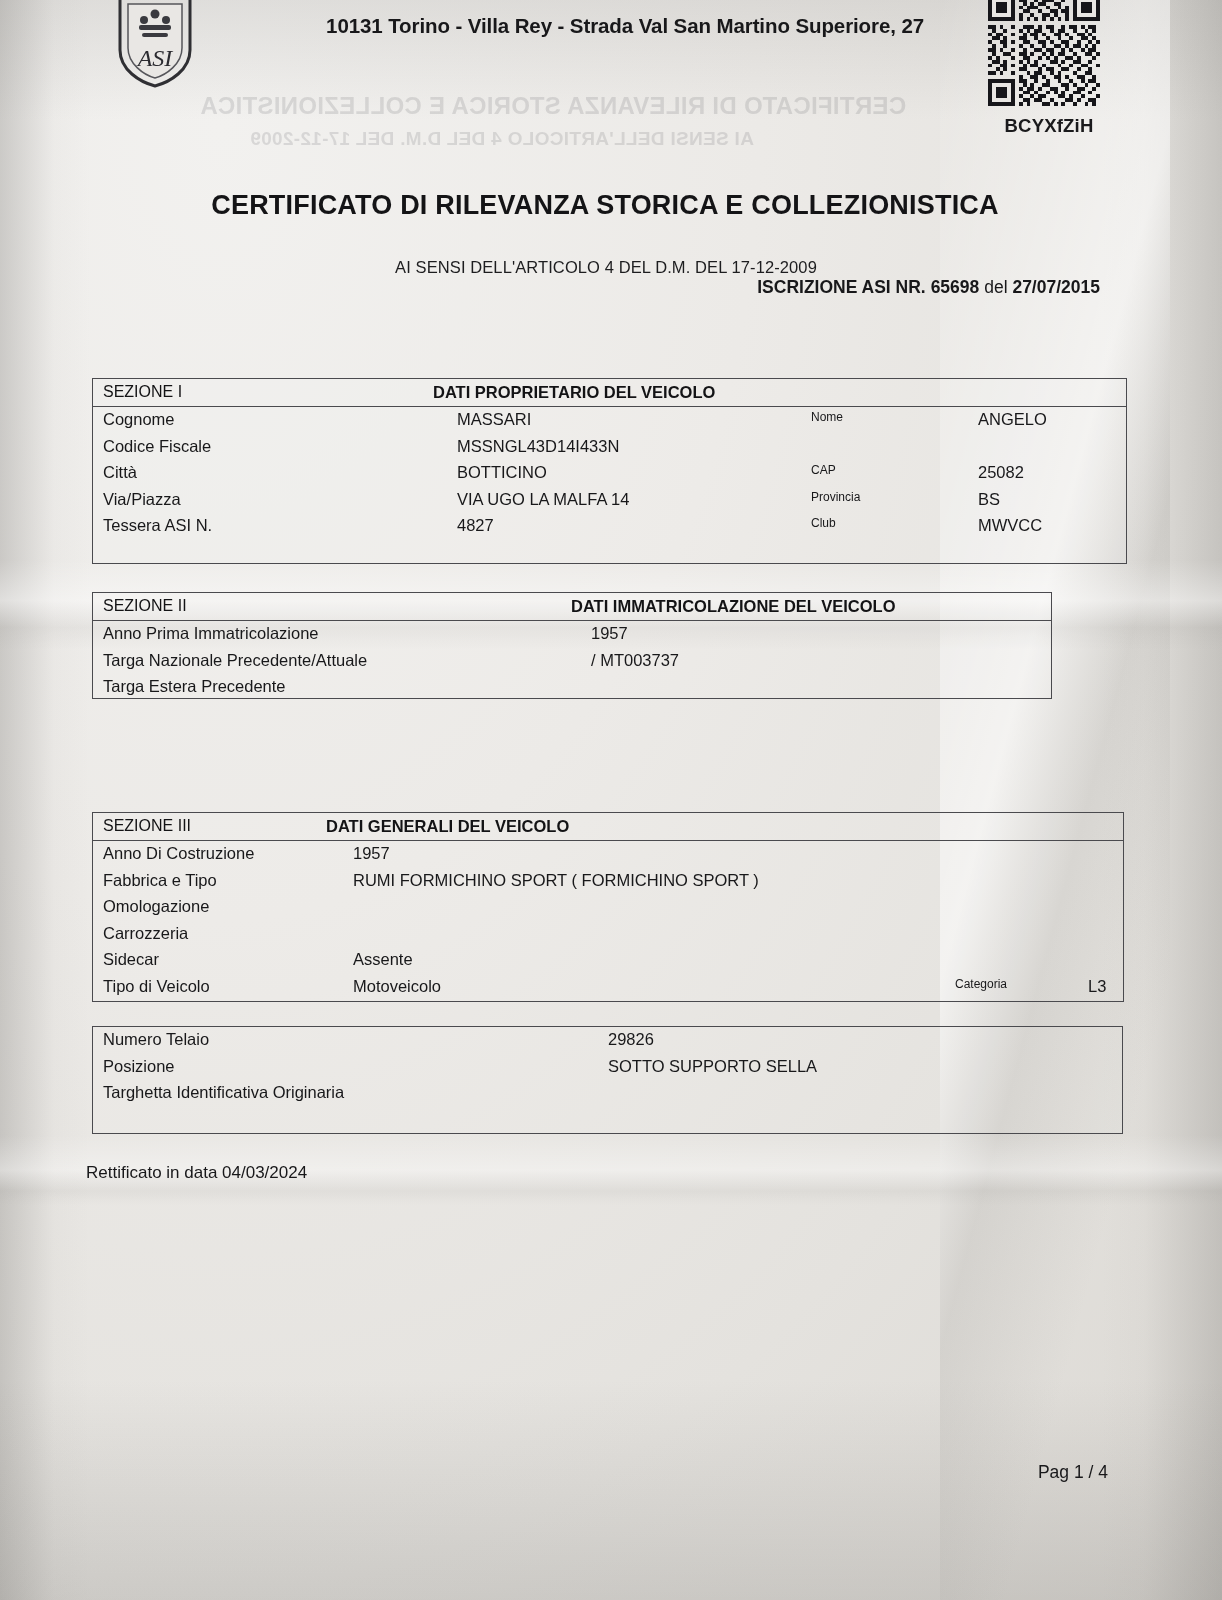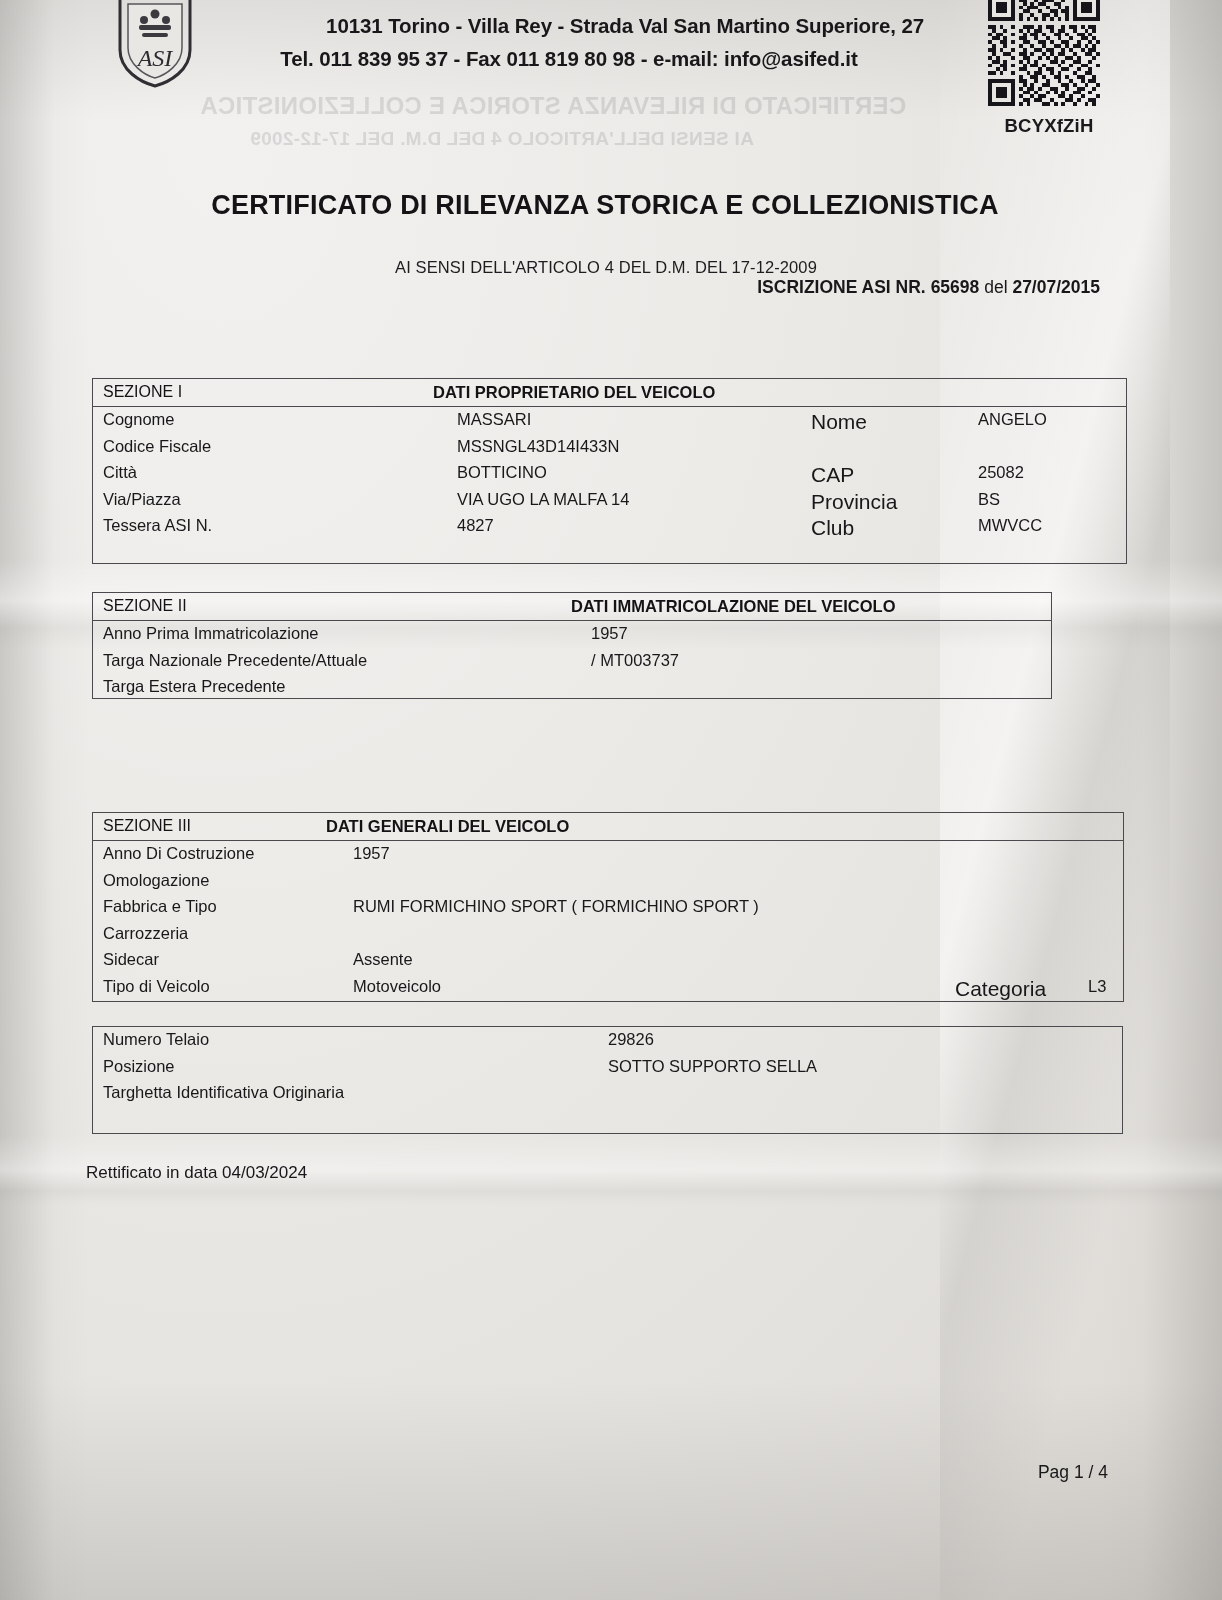--- a/index.html
+++ b/index.html
@@ -181,21 +181,21 @@
   }
   .val {
     position: absolute;
     top: 3px;
     font-size: 16.5px;
     color: #18181a;
   }
   .lbl2 {
     position: absolute;
     top: 3px;
-    font-size: 21px;
+    font-size: 12px;
     color: #18181a;
   }
   .val2 {
     position: absolute;
     top: 3px;
     font-size: 16.5px;
     color: #18181a;
   }
 
   
@@ -251,21 +251,20 @@
         <circle cx="54" cy="28" r="4"></circle>
         <rect x="27" y="33" width="32" height="5" rx="2"></rect>
         <rect x="30" y="41" width="26" height="4" rx="2"></rect>
       </g>
       <text x="43" y="74" text-anchor="middle" font-family="Liberation Serif, serif" font-size="24" font-style="italic" fill="#2b2b30">ASI</text>
     </svg>
   </div>
 
   <div id="header-address">
     <div class="l1">10131 Torino - Villa Rey - Strada Val San Martino Superiore, 27</div>
-    <div class="l2">Tel. 011 839 95 37 - Fax 011 819 80 98 - e-mail: info@asifed.it</div>
   </div>
 
   <div id="qr">
     <svg id="qr-code" viewBox="0 0 29 29" shape-rendering="crispEdges" aria-hidden="true">
       <rect width="29" height="29" fill="#ffffff" fill-opacity="0"></rect>
       <g fill="#16161a">
 
         <path d="M0 0h7v7h-7z"></path>
           <path d="M1 1h5v5h-5z" fill="#e8e6e3"></path>
           <path d="M2 2h3v3h-3z"></path>
@@ -565,26 +564,26 @@
   <div class="section" id="sec3">
     <div class="sec-head">
       <span class="sec-no">SEZIONE III</span>
       <span class="sec-title">DATI GENERALI DEL VEICOLO</span>
     </div>
     <div class="row">
       <span class="lbl">Anno Di Costruzione</span>
       <span class="val" style="left:260px;">1957</span>
     </div>
     <div class="row">
+      <span class="lbl">Fabbrica e Tipo</span>
+      <span class="val" style="left:260px;">RUMI FORMICHINO SPORT ( FORMICHINO SPORT )</span>
+    </div>
+    <div class="row">
       <span class="lbl">Omologazione</span>
       <span class="val" style="left:260px;"></span>
-    </div>
-    <div class="row">
-      <span class="lbl">Fabbrica e Tipo</span>
-      <span class="val" style="left:260px;">RUMI FORMICHINO SPORT ( FORMICHINO SPORT )</span>
     </div>
     <div class="row">
       <span class="lbl">Carrozzeria</span>
       <span class="val" style="left:260px;"></span>
     </div>
     <div class="row">
       <span class="lbl">Sidecar</span>
       <span class="val" style="left:260px;">Assente</span>
     </div>
     <div class="row">

